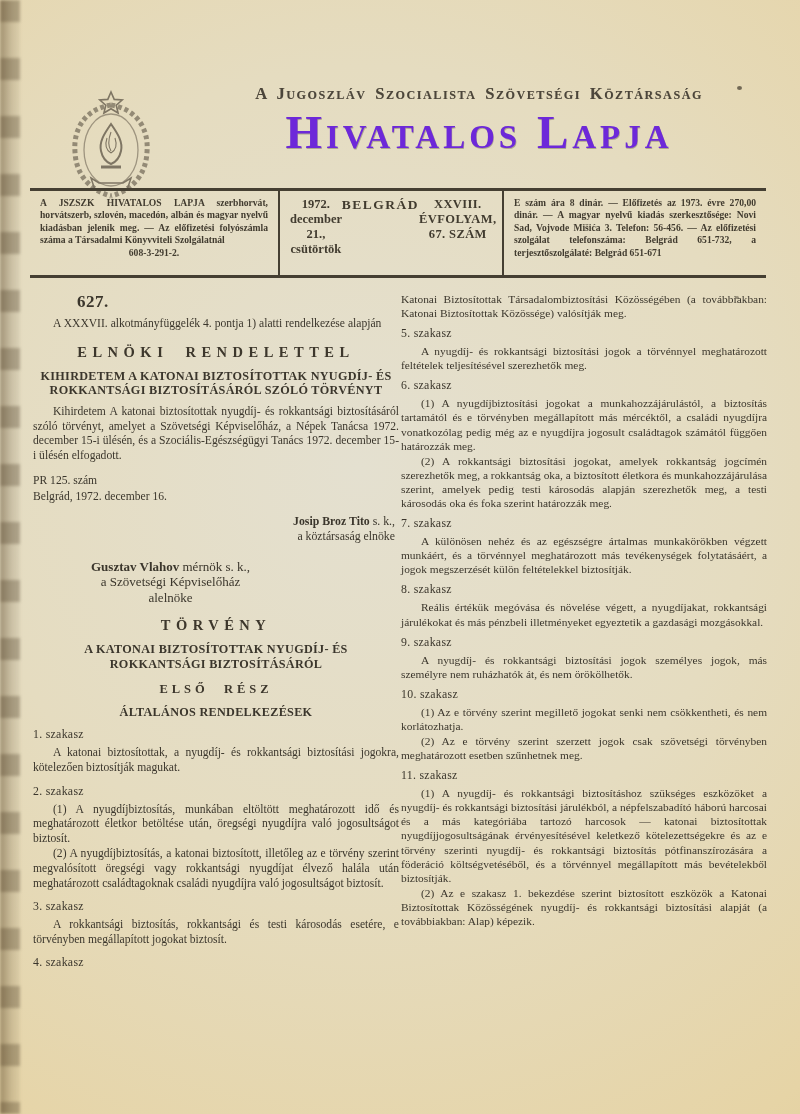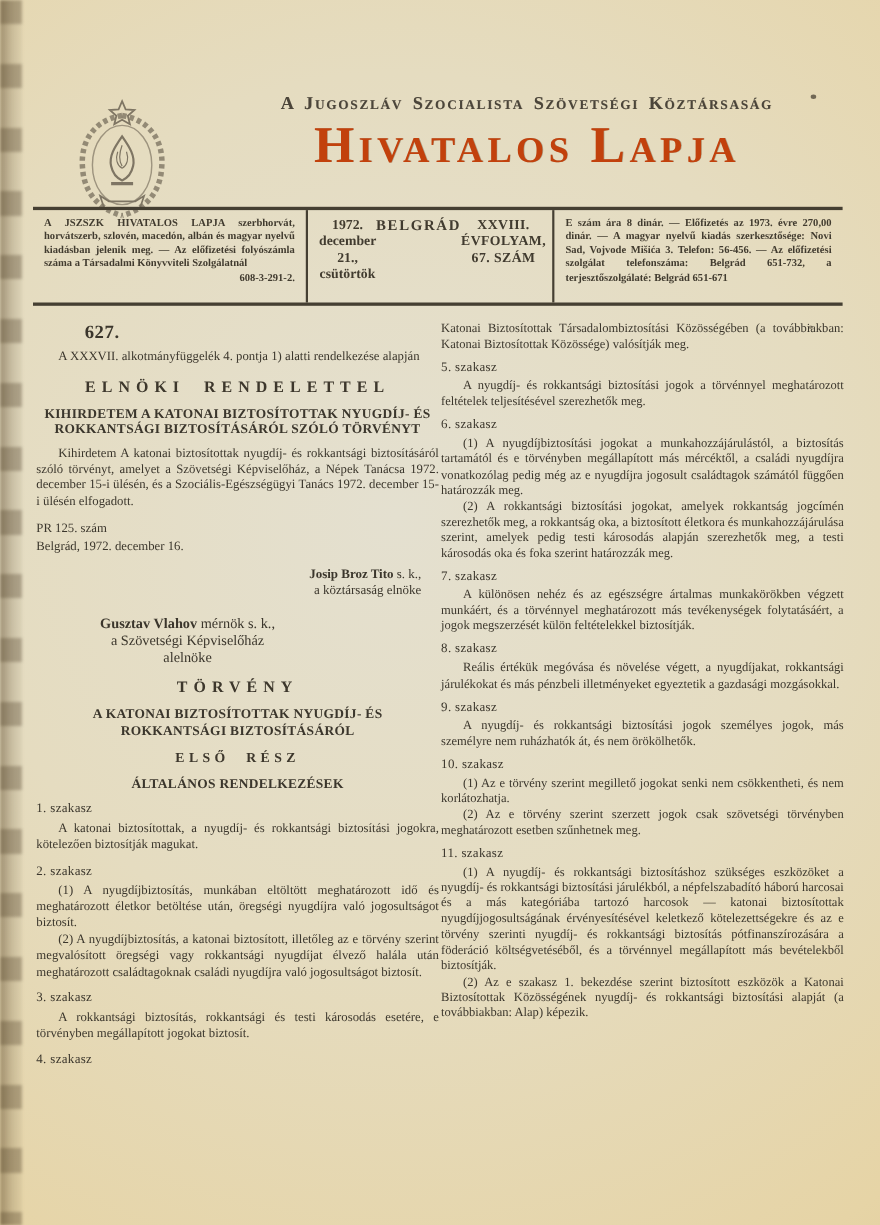--- a/index.html
+++ b/index.html
@@ -25,34 +25,34 @@
   
   .masthead{position:absolute;top:84px;left:48px;right:40px;height:120px;}
   .emblem{position:absolute;left:10px;top:6px;width:106px;height:112px;opacity:.85;}
   .masthead-text{margin-left:150px;text-align:center;color:#4b453a;}
   .republic-line{
     font-variant:small-caps;font-weight:700;font-size:16.5px;letter-spacing:1.6px;
     word-spacing:3px;text-shadow:.4px .4px 0 rgba(75,65,50,.35);
   }
   .gazette-title{
     font-variant:small-caps;font-weight:700;font-size:47px;line-height:1.05;
-    letter-spacing:4px;margin-top:4px;color:#c2410c;
+    letter-spacing:4px;margin-top:4px;color:#6d28d9;
     text-shadow:.6px .6px 0 rgba(75,65,50,.35);
   }
 
   
   .infobar{
     position:absolute;top:188px;left:30px;right:34px;
     border-top:3px solid #453f32;border-bottom:3px solid #453f32;
     display:flex;min-height:84px;color:#413b2f;
   }
   .infobar .cell{padding:6px 10px 6px;box-sizing:border-box;}
   .cell-left{width:250px;border-right:2px solid #453f32;font-size:9.6px;font-weight:700;
     line-height:1.28;text-align:justify;}
-  .cell-left .account{text-align:right;margin-top:1px;}
+  .cell-left .account{text-align:center;margin-top:1px;}
   .cell-center{width:224px;border-right:2px solid #453f32;display:flex;flex-direction:row;
     justify-content:space-between;text-align:center;padding-top:10px;padding-bottom:10px;}
   .cell-center .date{font-size:12.5px;font-weight:700;}
   .cell-center .city{font-size:13.5px;font-weight:700;letter-spacing:1.5px;}
   .cell-center .issue{font-size:12.5px;font-weight:700;letter-spacing:.4px;}
   .cell-right{flex:1;font-size:9.6px;font-weight:700;line-height:1.3;text-align:justify;}
 
   
   .body-columns{
     position:absolute;top:292px;left:33px;right:33px;bottom:8px;
@@ -67,21 +67,21 @@
   .blk-plain.first{margin-top:9px;}
   .blk-spread{text-align:center;font-weight:700;font-size:14.5px;letter-spacing:5.5px;
     word-spacing:8px;margin:12px 0 8px;color:#3d372c;}
   .blk-spread.small{font-size:12.5px;letter-spacing:4px;margin:10px 0 6px;}
   .blk-hbold{text-align:center;font-weight:700;font-size:12.2px;line-height:14.8px;
     letter-spacing:.3px;margin:8px 4px 7px;}
   .blk-section{font-size:11.8px;margin:8px 0 4px;letter-spacing:.3px;}
   .col-right .blk-para{line-height:14.1px;font-size:11.4px;}
   .col-right .blk-section{margin:6px 0 3px;}
   .sig-name{font-weight:700;}
-  .blk-sig-right{text-align:right;font-size:11.8px;line-height:15.5px;margin:9px 16px 4px 0;}
+  .blk-sig-right{text-align:right;font-size:11.8px;line-height:15.5px;margin:9px 4px 4px 0;}
   .blk-sig-left{margin:14px 0 4px 58px;font-size:13px;line-height:15.5px;
     width:fit-content;text-align:center;}
   .blk-sig-left .sig-line1{text-align:left;}
 </style>
 </head>
 <body>
 
 <div class="page">
   <div class="edge-left"></div>
   <div class="speck" style="left:737px;top:86px;width:5px;height:4px;"></div>

